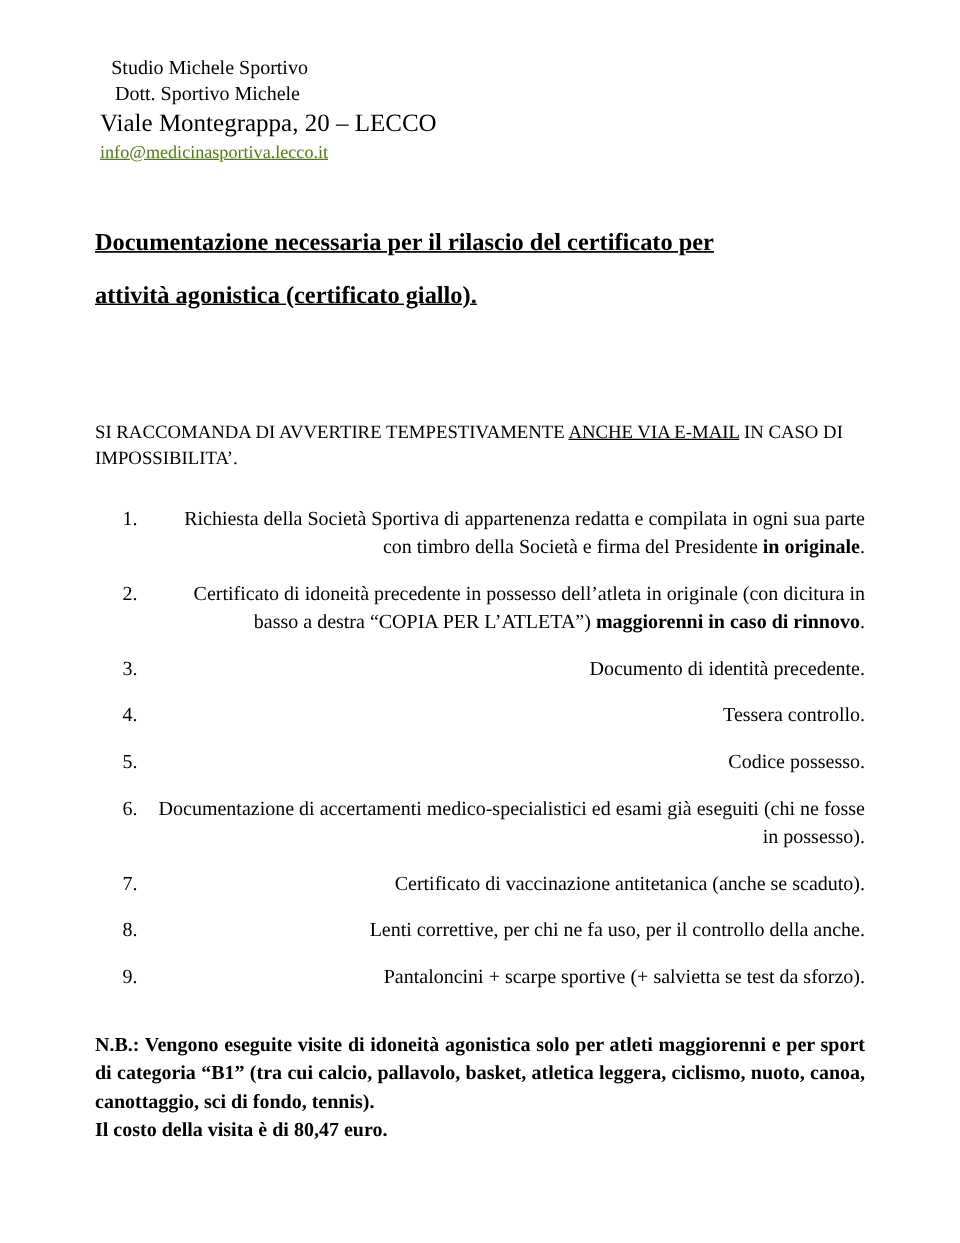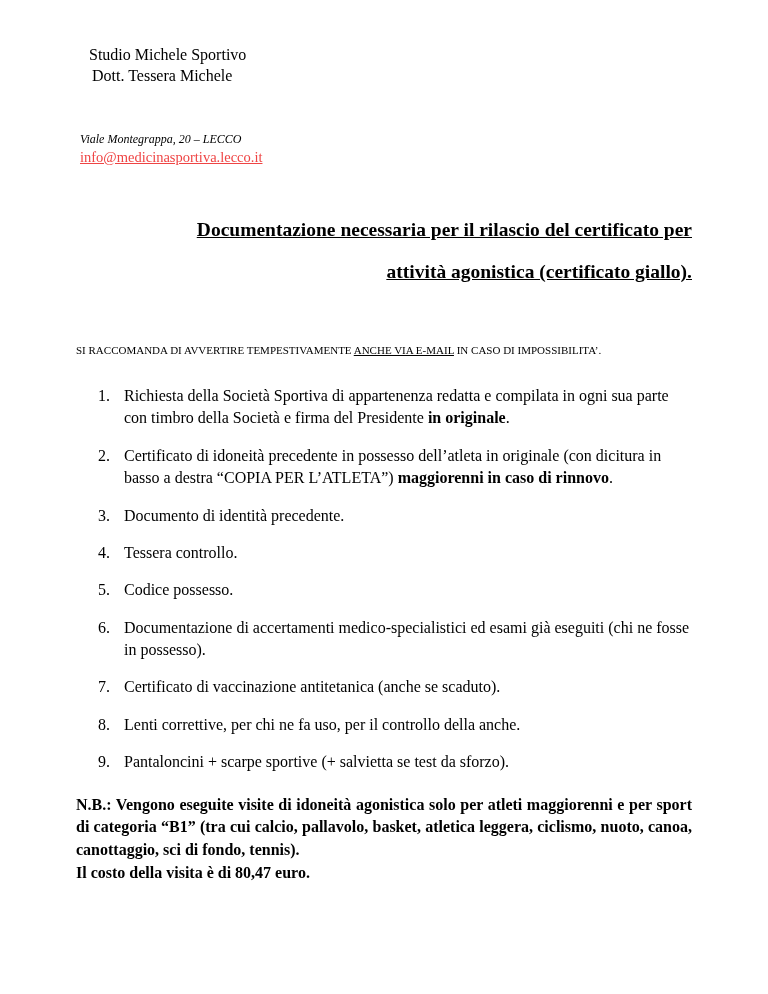--- a/index.html
+++ b/index.html
@@ -16,53 +16,51 @@
     background: #ffffff;
     color: #000000;
     font-family: "Liberation Serif", serif;
   }
 
   
   .letterhead { font-size: 16px; line-height: 1.32; }
   .lh-name   { padding-left: 13px; }
   .lh-doctor { padding-left: 16px; }
   .lh-address, .lh-phone {
-    font-style: italic;
-    font-size: 12px;
-    margin-top: 46px;
+    font-size: 20px;
   }
   .lh-address { padding-left: 4px; }
   .lh-phone   { padding-left: 0; }
   .lh-email {
     font-size: 14.5px;
     padding-left: 4px;
   }
   .lh-email a {
-    color: #ef4444;
+    color: #4d7c0f;
     text-decoration: underline;
     font-style: normal;
   }
 
   
   .doc-title {
     margin: 42px 0 0 0;
-    text-align: right;
+    text-align: left;
     font-weight: bold;
     font-size: 19.5px;
     line-height: 2.15;
     text-decoration: underline;
   }
   .doc-title .title-line {
     text-decoration: underline;
   }
 
   
   .warning {
-    margin-top: 50px;
-    font-size: 11px;
+    margin-top: 78px;
+    font-size: 15px;
     line-height: 1.45;
   }
   .warning .underlined { text-decoration: underline; }
 
   
   .intro {
     margin-top: 44px;
     font-size: 16px;
   }
 
@@ -75,40 +73,40 @@
   }
   ol.req-list li {
     display: flex;
     margin-top: 15px;
     line-height: 1.4;
   }
   ol.req-list .num {
     flex: 0 0 26px;
     width: 26px;
   }
-  ol.req-list .li-text { flex: 1; }
+  ol.req-list .li-text { flex: 1; text-align: right; }
   ol.req-list .li-text b { font-weight: bold; }
 
   
   .footer-note {
-    margin-top: 20px;
+    margin-top: 32px;
     font-weight: bold;
     font-size: 16px;
     line-height: 1.42;
   }
   .footer-note .nb-text { text-align: justify; }
 </style>
 </head>
 <body>
 
 <div class="page">
 
   <div class="letterhead">
     <div class="lh-name">Studio Michele Sportivo</div>
-    <div class="lh-doctor">Dott. Tessera Michele</div>
+    <div class="lh-doctor">Dott. Sportivo Michele</div>
     <div class="lh-address">Viale Montegrappa, 20 – LECCO</div>
     <div class="lh-email">
       <a href="#">info@medicinasportiva.lecco.it</a>
     </div>
   </div>
 
   <h1 class="doc-title">
     <span class="title-line">Documentazione necessaria per il rilascio del certificato per</span><br>
     <span class="title-line">attività agonistica (certificato giallo).</span>
   </h1>

